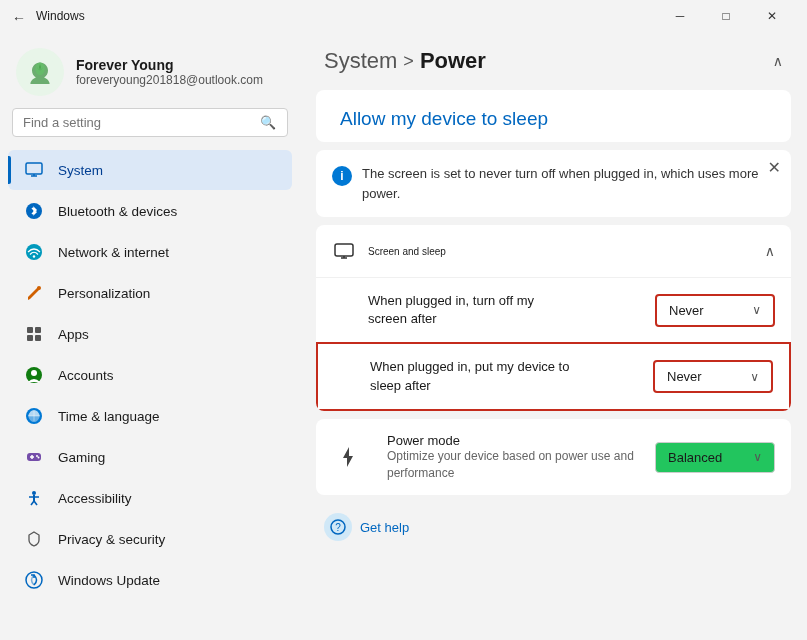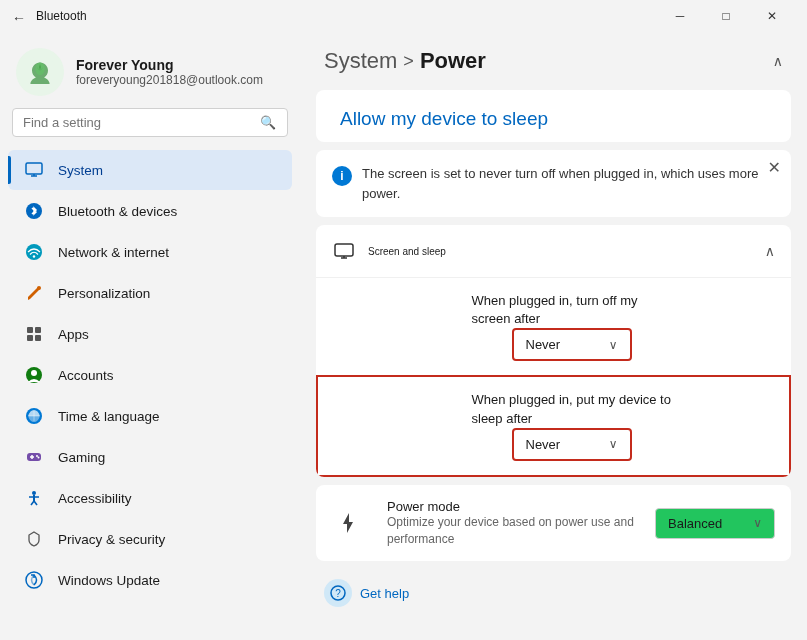--- a/index.html
+++ b/index.html
@@ -252,21 +252,20 @@
     .section-title { font-size: 10px; font-weight: 500; color: #1a1a1a; }
     .chevron { font-size: 14px; color: #555; }
 
     
     .setting-row {
       display: flex;
       align-items: center;
       justify-content: space-between;
       padding: 14px 16px 14px 52px;
       border-bottom: 1px solid #f5f5f5;
-      flex-direction: column;
     }
     .setting-label { font-size: 13px; color: #1a1a1a; max-width: 200px; line-height: 1.4; }
 
     
     .dropdown {
       display: flex;
       align-items: center;
       justify-content: space-between;
       border: 1px solid #ccc;
       border-radius: 4px;
@@ -342,21 +341,21 @@
 
     
     .icon-blue { color: #0067c0; }
   </style>
 </head>
 <body>
 
 <div class="titlebar">
   <div class="titlebar-left">
     <span style="font-size:14px;cursor:pointer;color:#333;">←</span>
-    <span class="titlebar-title">Bluetooth</span>
+    <span class="titlebar-title">Windows</span>
   </div>
   <div class="titlebar-controls">
     <button class="titlebar-btn">─</button>
     <button class="titlebar-btn">□</button>
     <button class="titlebar-btn close">✕</button>
   </div>
 </div>
 
 <div class="app-container">
 
@@ -554,21 +553,21 @@
       </div>
 
       <div class="setting-row" style="border: 2px solid #c42b1c; border-radius: 0; margin: 0; border-top: none; border-left: none; border-right: none; padding: 14px 16px 14px 52px;">
         <span class="setting-label">When plugged in, turn off my screen after</span>
         <div class="dropdown dropdown-highlight">
           <span>Never</span>
           <span class="dropdown-arrow">∨</span>
         </div>
       </div>
 
-      <div style="display:flex;align-items:center;justify-content:space-between;padding:14px 16px 14px 52px;border: 2px solid #c42b1c;border-top: none;border-radius:0;flex-direction:column;">
+      <div style="display:flex;align-items:center;justify-content:space-between;padding:14px 16px 14px 52px;border: 2px solid #c42b1c;border-top: none;border-radius:0;">
         <span class="setting-label">When plugged in, put my device to sleep after</span>
         <div class="dropdown dropdown-highlight">
           <span>Never</span>
           <span class="dropdown-arrow">∨</span>
         </div>
       </div>
 
     </div>
 
     <div class="card">

